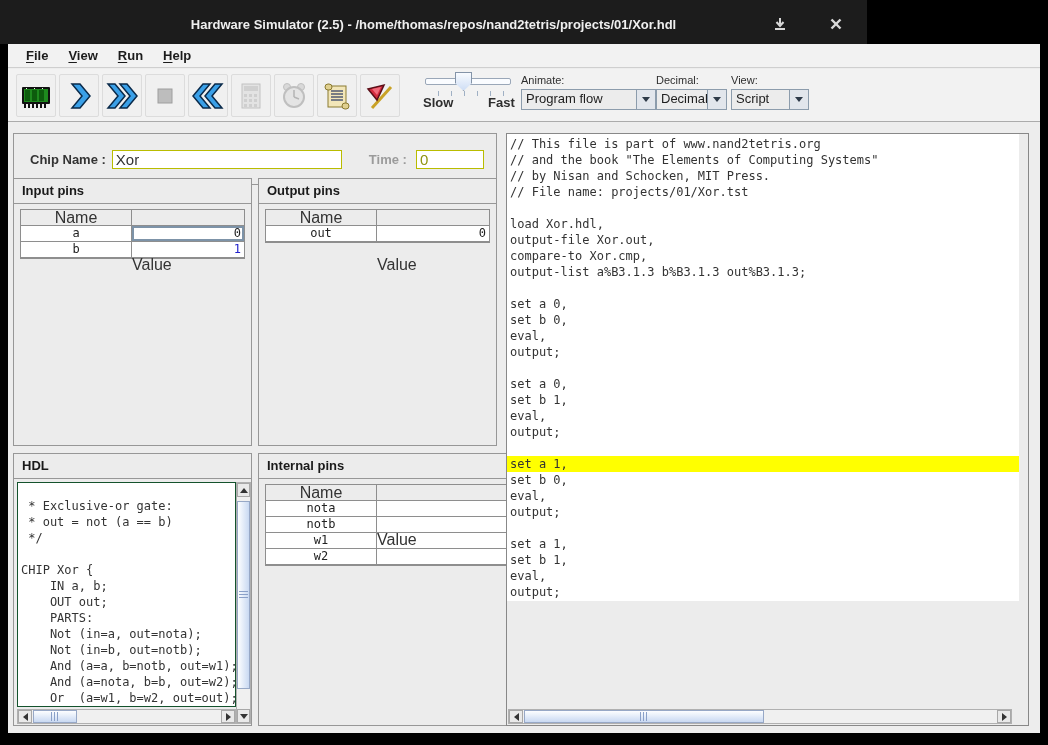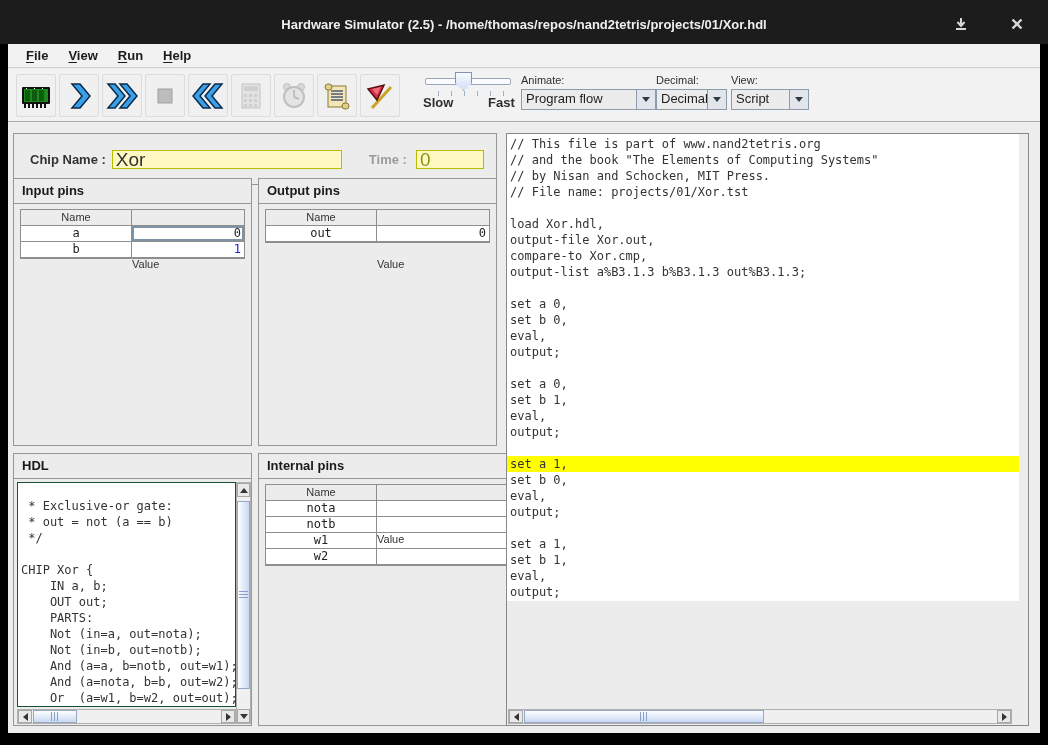--- a/index.html
+++ b/index.html
@@ -1,19 +1,19 @@
 <!DOCTYPE html>
 <html><head>
 <meta charset="utf-8">
 <style>
   html,body{margin:0;padding:0;background:#000;}
   #root{position:relative;width:1048px;height:745px;background:#000;overflow:hidden;
         font-family:"Liberation Sans",sans-serif;-webkit-font-smoothing:antialiased;}
   
-  .titlebar{position:absolute;left:0;top:0;width:1048px;height:44px;background:#1c1c1c;}
+  .titlebar{position:absolute;left:0;top:0;width:867px;height:44px;background:#1c1c1c;}
   .title{position:absolute;left:0;right:0;top:0;height:44px;display:flex;align-items:center;
          justify-content:center;color:#efefef;font-weight:bold;font-size:13px;padding-top:4px;box-sizing:border-box;}
   .tb-ico{position:absolute;top:17px;width:14px;height:14px;cursor:pointer;}
   .tb-min{right:80px;} .tb-close{right:24px;}
   
   .app{position:absolute;left:8px;top:44px;width:1032px;height:689px;background:#ededed;overflow:hidden;}
   
   .menubar{position:absolute;left:0;top:0;width:100%;height:24px;background:#f2f2f2;
            border-bottom:1px solid #cfcfcf;display:flex;padding-left:8px;box-sizing:border-box;}
   .menu-item{font-size:13px;font-weight:bold;color:#1b1b1b;line-height:23px;padding:0 10px;cursor:default;}
@@ -43,29 +43,29 @@
   .tri{width:0;height:0;border:4px solid transparent;}
   .tri-d{border-top:5px solid #2e3a48;margin-top:4px;}
   
   .content{position:absolute;left:0;top:78px;width:100%;height:611px;background:#ededed;}
   .panel{position:absolute;background:#ececec;border:1px solid #979797;box-sizing:border-box;overflow:hidden;}
   .panel-title{height:24px;line-height:24px;padding-left:8px;font-size:13px;font-weight:bold;
                color:#1a1a1a;border-bottom:1px solid #979797;}
   
   .chip-row{left:5px;top:11px;width:484px;height:52px;display:flex;align-items:center;}
   .chip-label{margin-left:16px;font-size:13px;font-weight:bold;color:#333;}
-  .yellow-field{height:17px;background:#fef9c3;border:1px solid #b9bc00;font-size:19px;color:#333;
+  .yellow-field{height:17px;background:#ffffff;border:1px solid #b9bc00;font-size:15px;color:#333;
                 line-height:17px;padding:0 3px;box-sizing:content-box;overflow:hidden;}
   .chip-field{margin-left:6px;width:222px;}
   .time-label{margin-left:27px;font-size:13px;font-weight:bold;color:#9b9b9b;}
   .time-field{margin-left:9px;width:60px;color:#8f9410;}
   
   .pin-table{margin:5px 6px 0 6px;border:1px solid #8e8e8e;background:#fff;}
   .pt-header{display:flex;height:16px;background:#ececec;border-bottom:1px solid #8e8e8e;
-             font-size:11px;color:#333;box-sizing:border-box;}
+             font-size:16px;color:#333;box-sizing:border-box;}
   .pt-hname{width:110px;text-align:center;border-right:1px solid #8e8e8e;line-height:15px;}
   .pt-hval{flex:1;line-height:15px;margin-top:47px;}
   .pt-row{display:flex;height:16px;border-bottom:1px solid #8e8e8e;box-sizing:border-box;
           font-family:"DejaVu Sans Mono",monospace;font-size:12px;color:#222;}
   .pt-name{width:110px;text-align:center;border-right:1px solid #8e8e8e;line-height:15px;}
   .pt-val{flex:1;text-align:right;padding-right:3px;line-height:15px;}
   .pt-val.editing{box-shadow:inset 0 0 0 2px #7d93a8;}
   .pt-val.changed{color:#2222cc;}
   
   .code-line{height:16px;line-height:16px;font-family:"DejaVu Sans Mono",monospace;font-size:12px;

